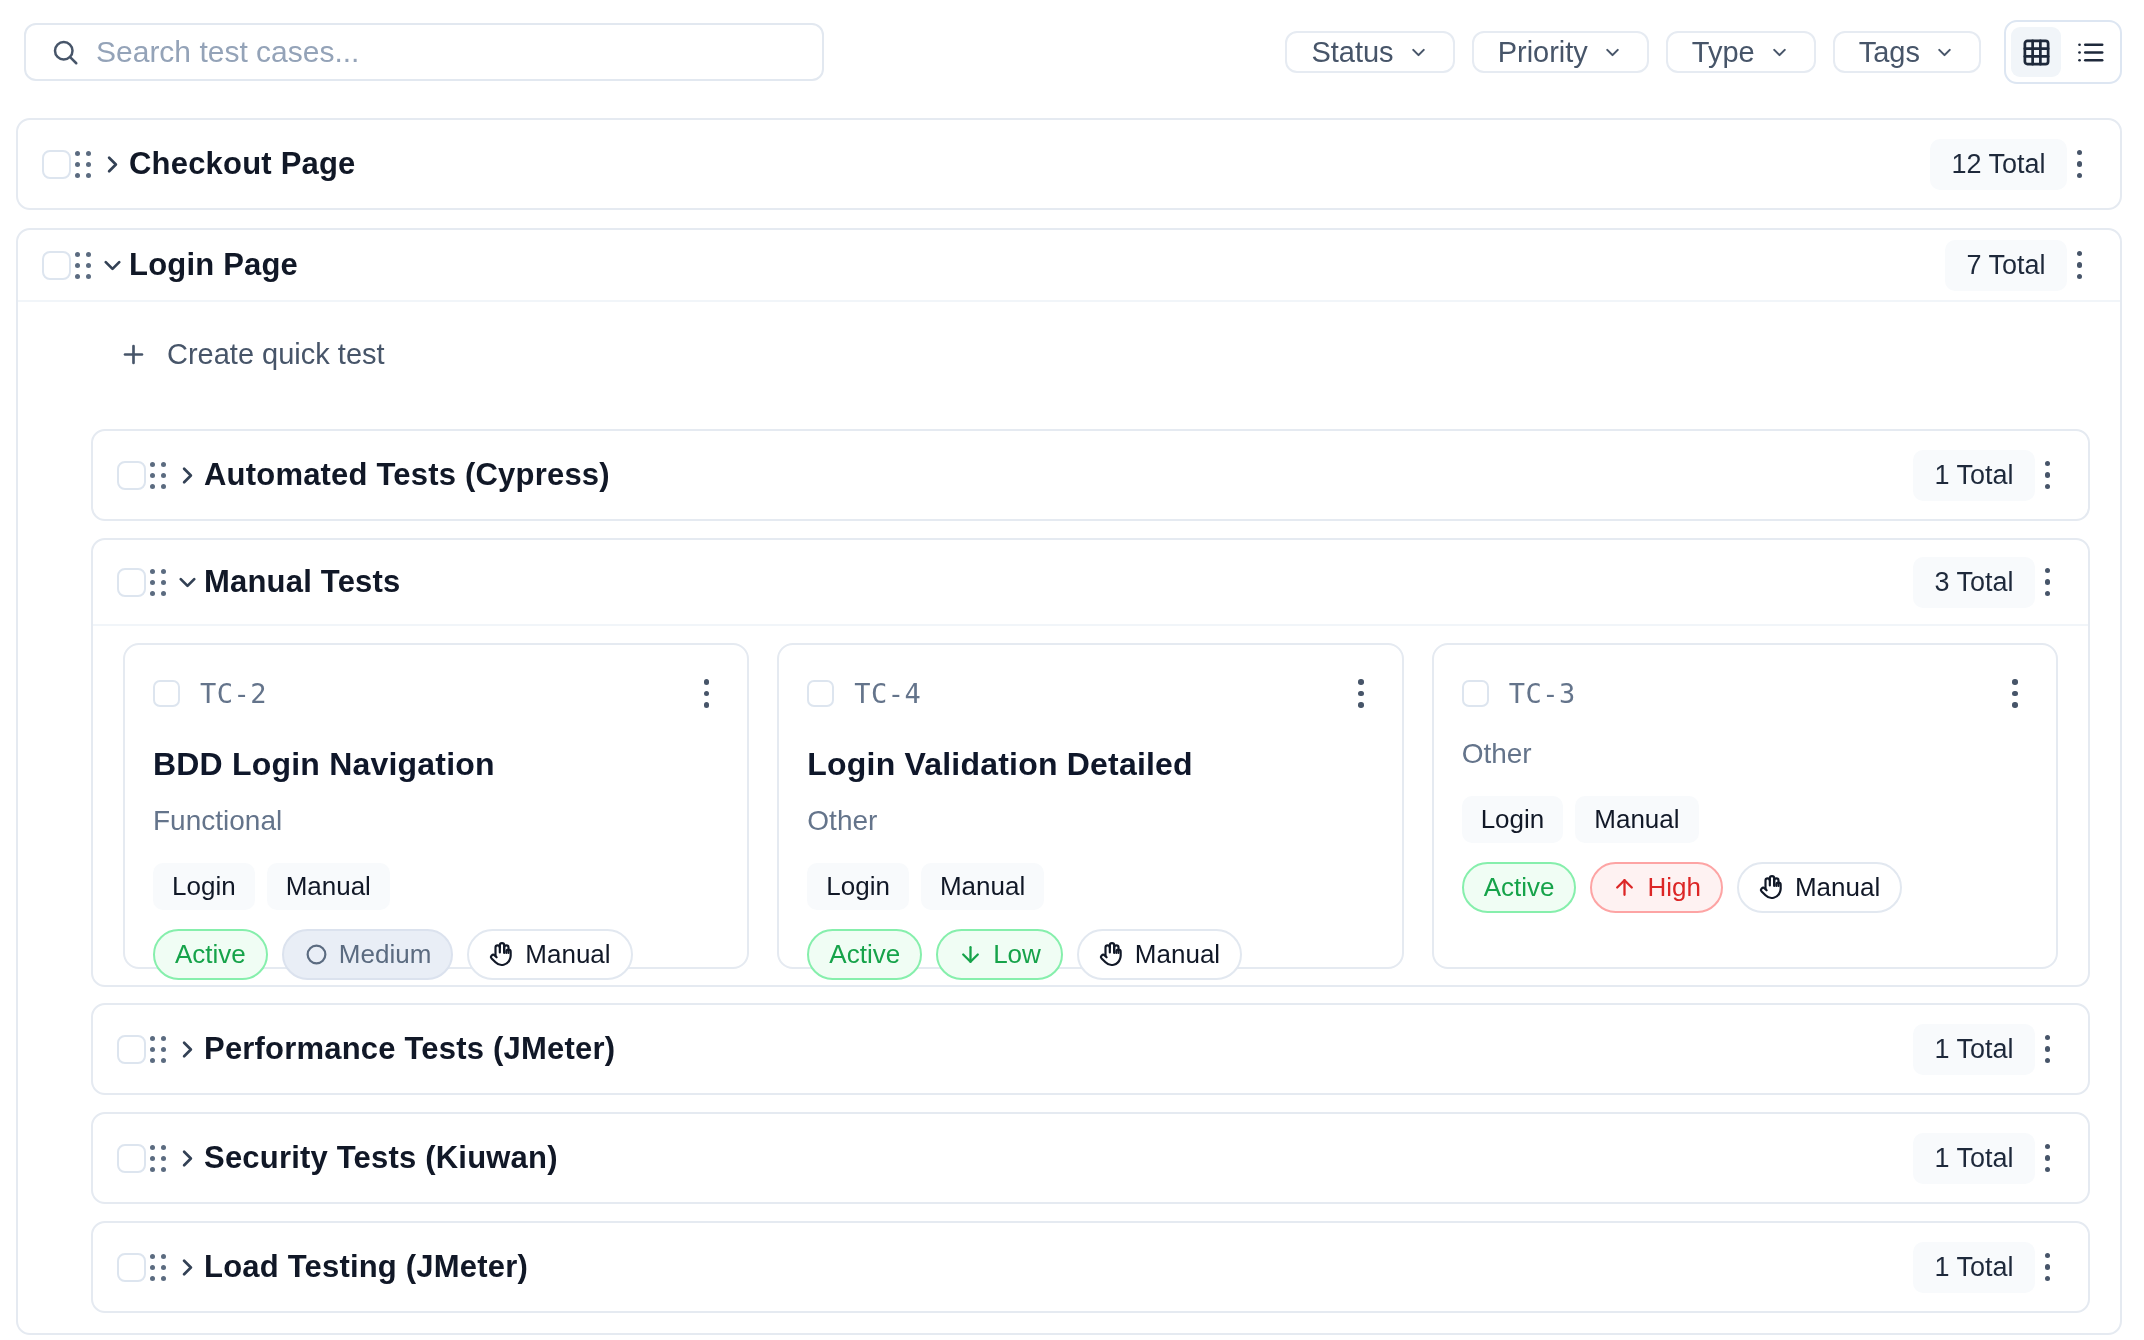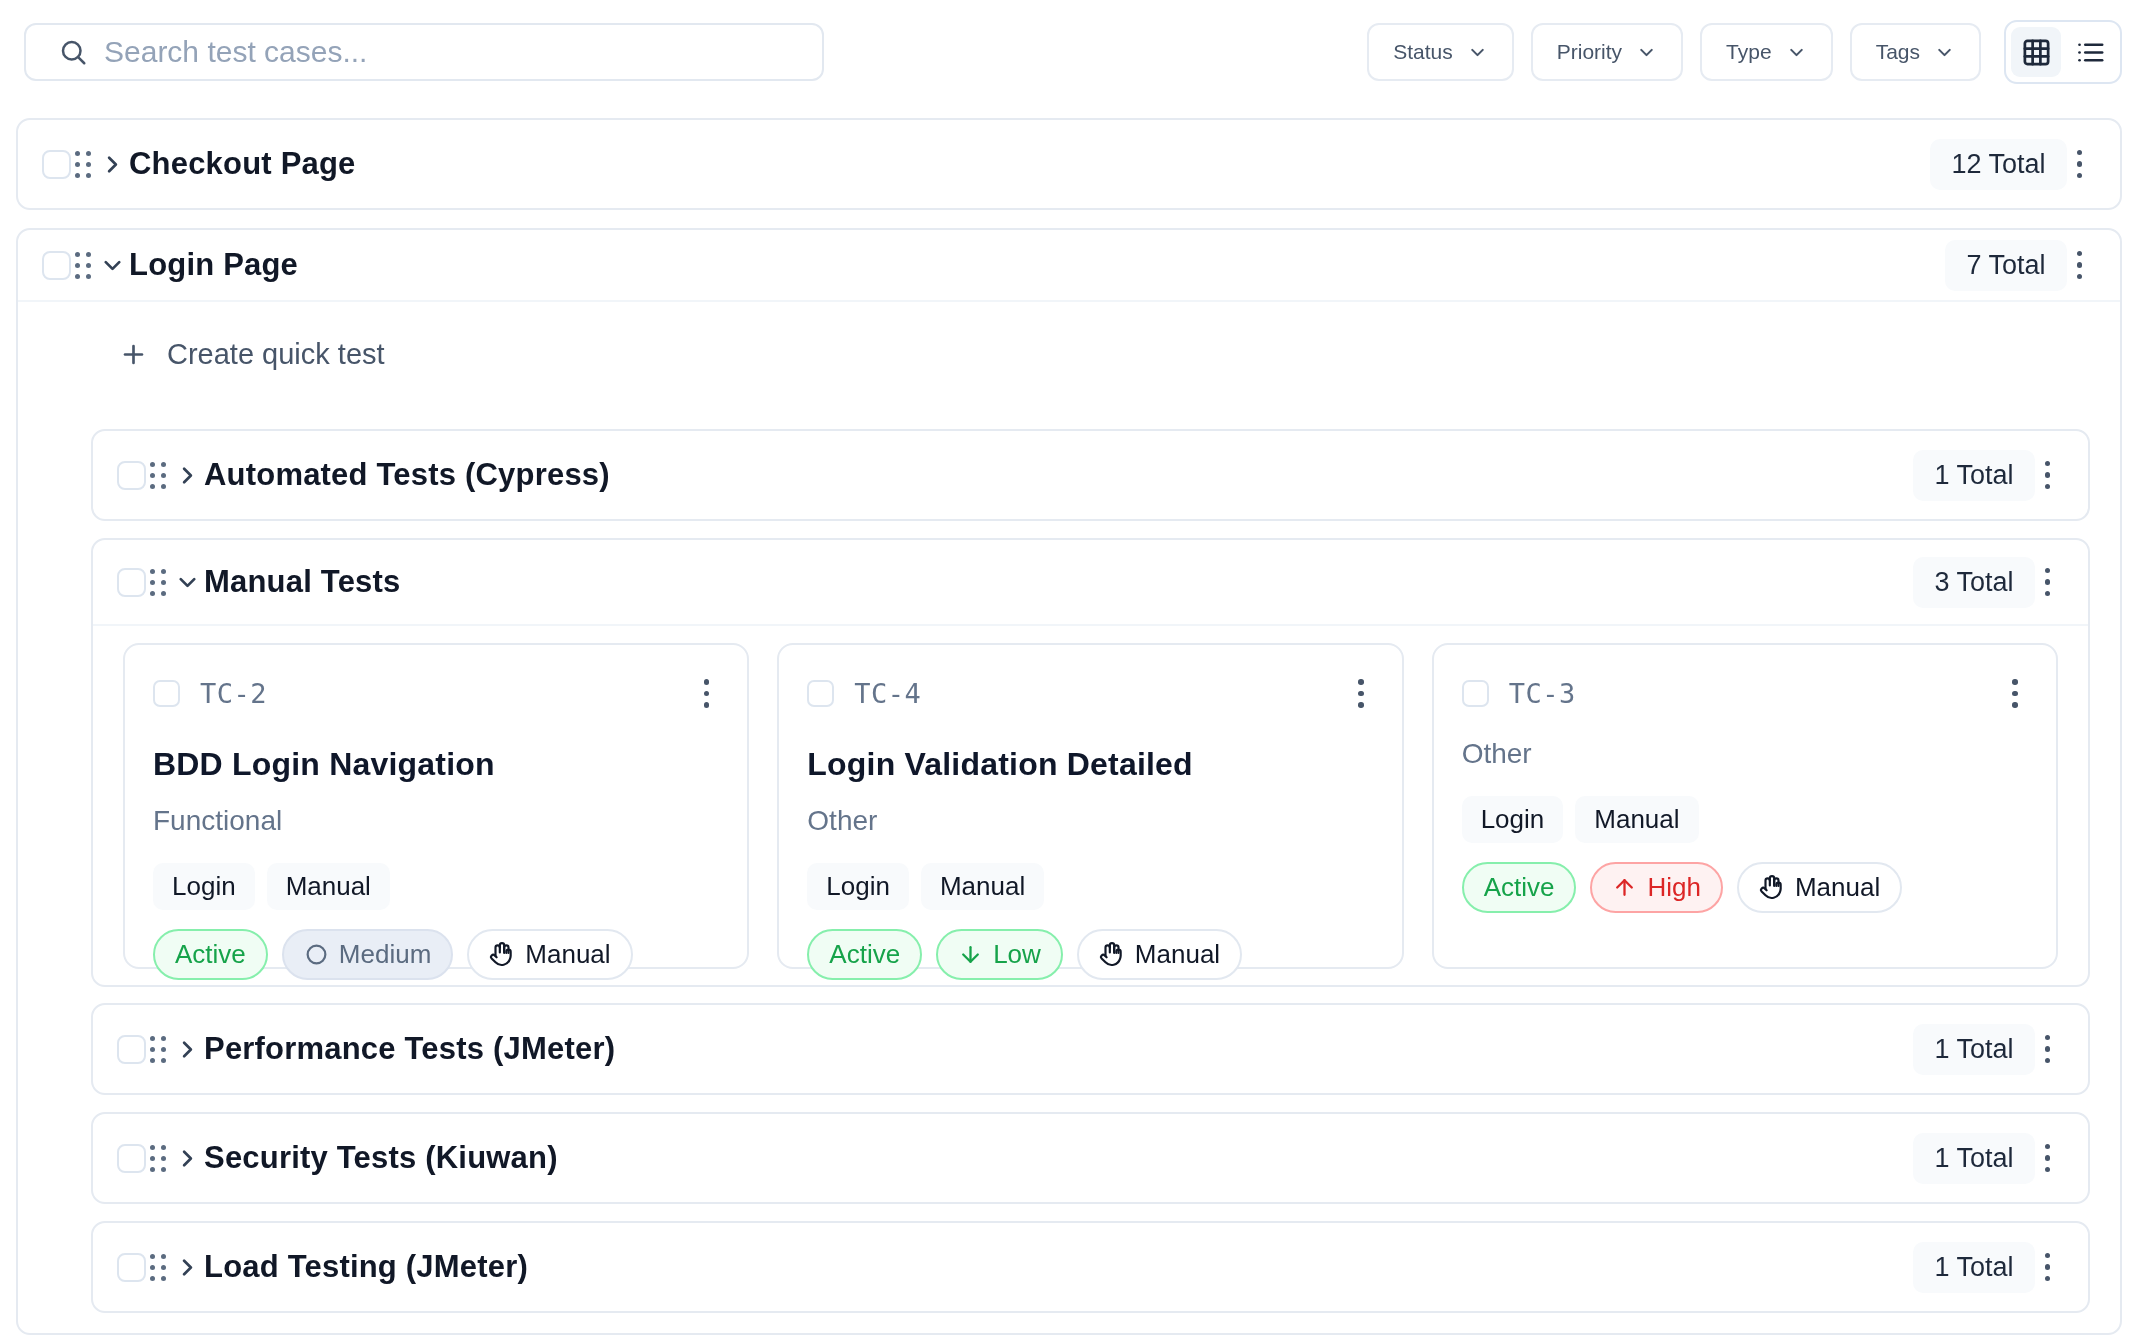--- a/index.html
+++ b/index.html
@@ -13,36 +13,36 @@
 
   
   .topbar {
     display: flex; justify-content: space-between; align-items: center;
     padding: 20px 22px 0 24px;
   }
   .search-box {
     width: 800px; height: 58px;
     border: 2px solid #e2e8f0; border-radius: 12px;
     display: flex; align-items: center; gap: 16px;
-    padding: 0 32px; background: #fff;
+    padding: 0 24px; background: #fff;
   }
   .search-box svg { flex: 0 0 auto; }
   .search-box input {
     border: none; outline: none; width: 100%;
     font-family: "Liberation Sans", sans-serif;
     font-size: 30px; color: #334155; background: transparent;
   }
   .search-box input::placeholder { color: #94a3b8; }
 
   .toolbar-right { display: flex; align-items: center; gap: 17px; }
   .filter-btn {
-    height: 58px; background: #fff;
+    height: 42px; background: #fff;
     border: 2px solid #e6ebf2; border-radius: 12px;
     display: flex; align-items: center; gap: 14px;
-    padding: 0 24px; font-size: 21px; color: #475569;
+    padding: 0 24px; font-size: 29px; color: #475569;
     cursor: pointer; white-space: nowrap;
   }
   .view-toggle {
     height: 64px; border: 2px solid #dde6f2; border-radius: 13px;
     display: flex; align-items: center; gap: 4px; padding: 5px; margin-left: 6px;
     background: #fff;
   }
   .view-btn {
     width: 50px; height: 50px; border-radius: 9px;
     display: flex; align-items: center; justify-content: center;

